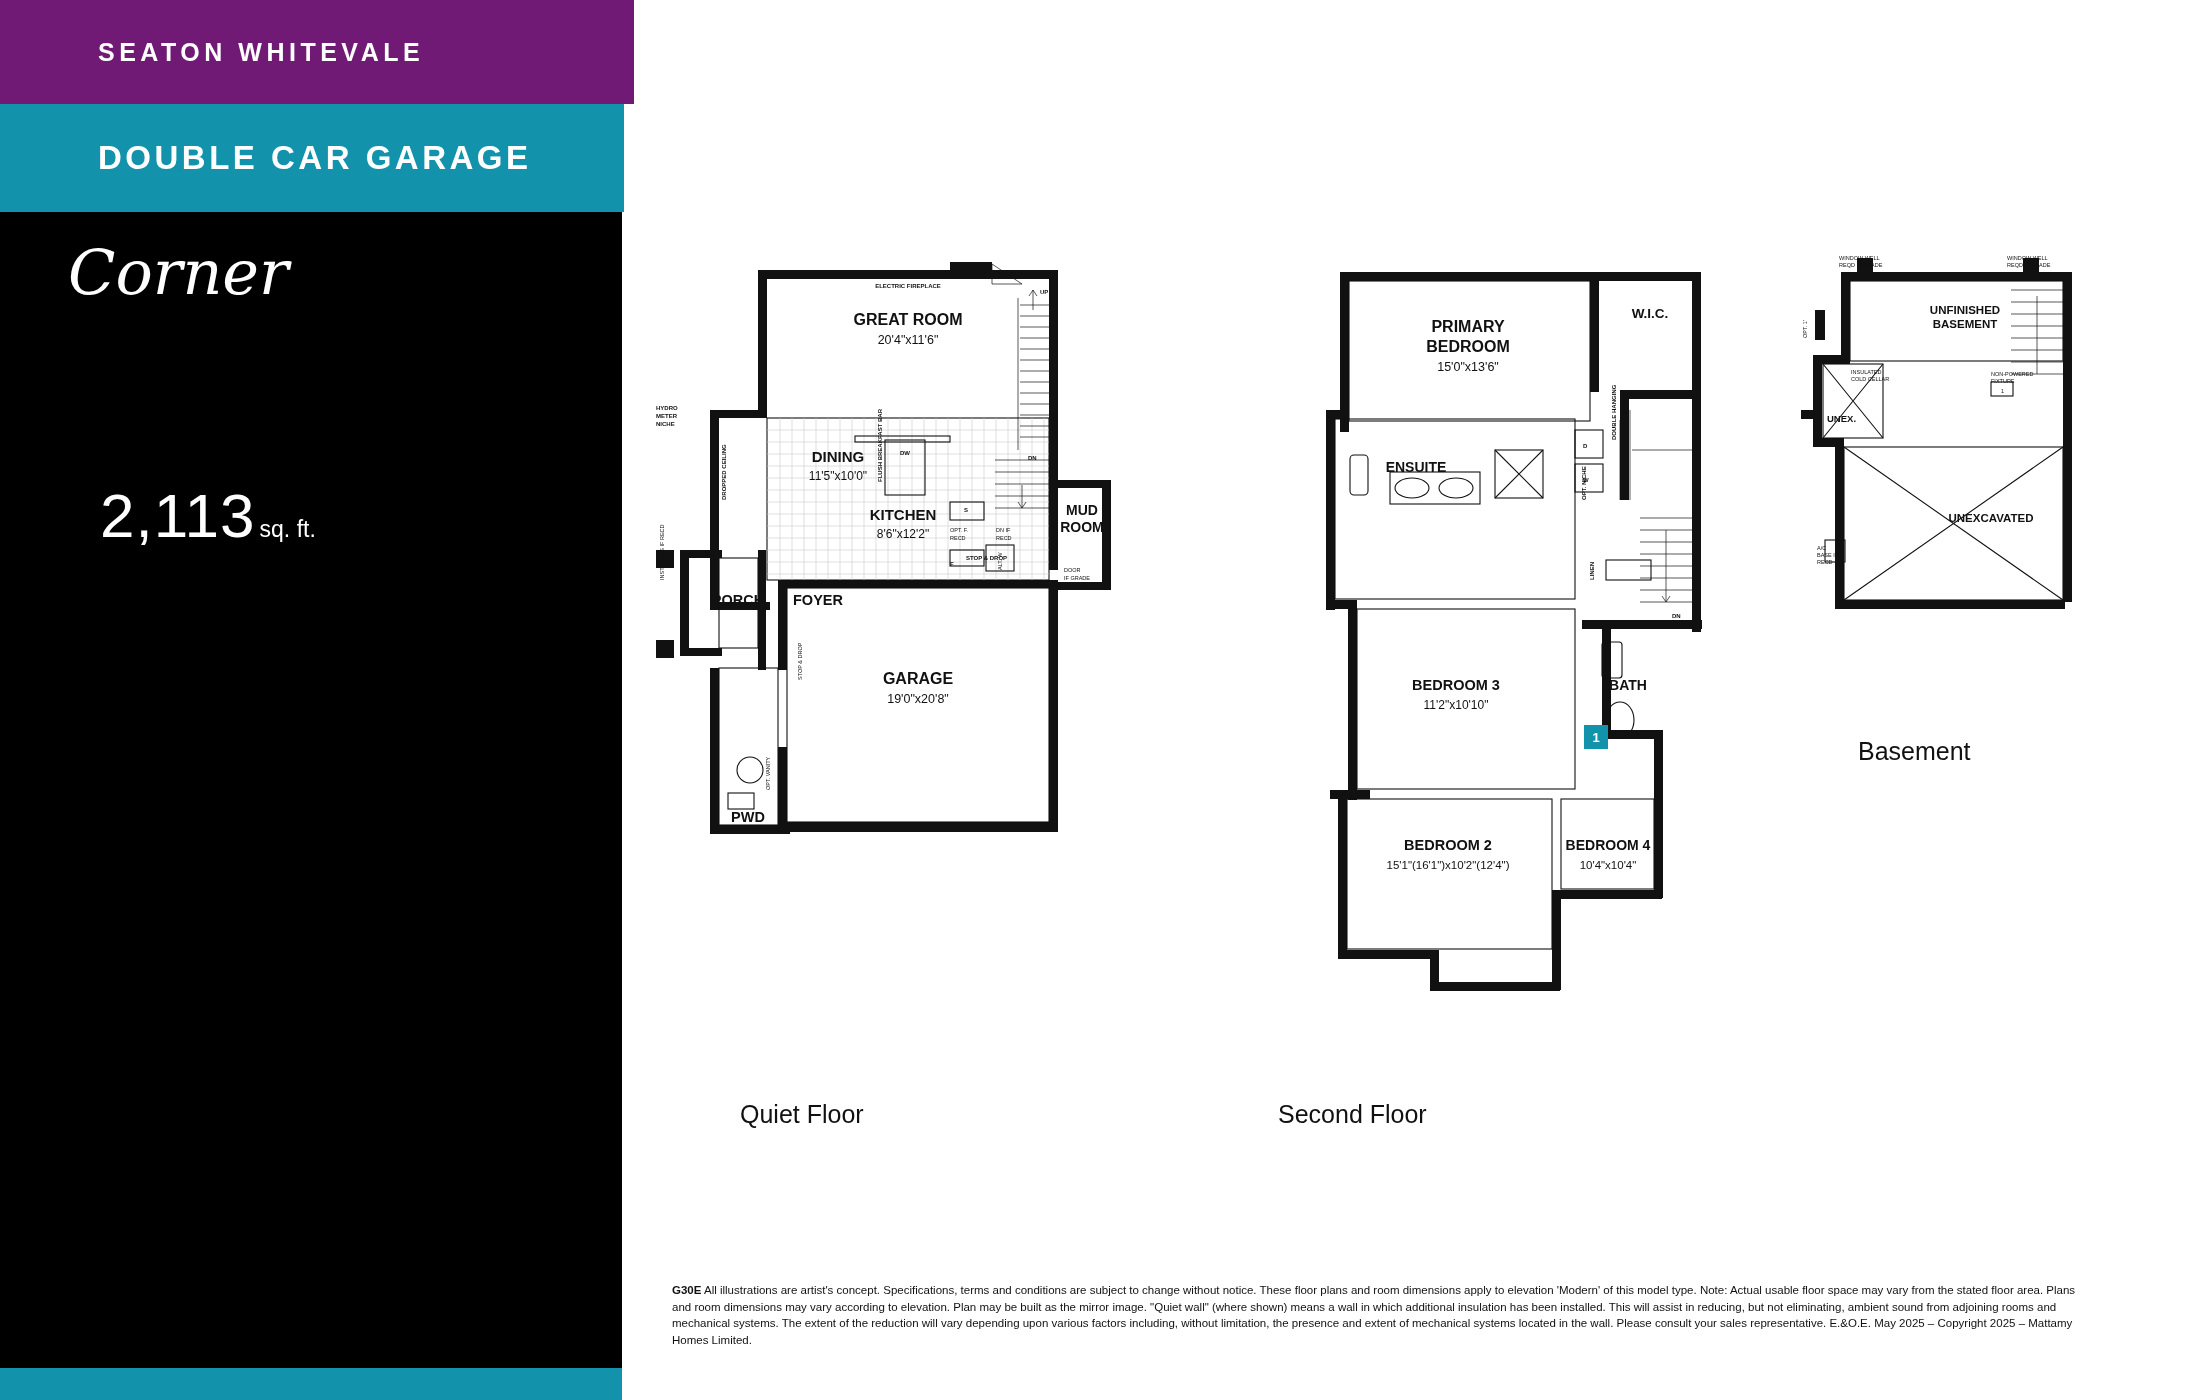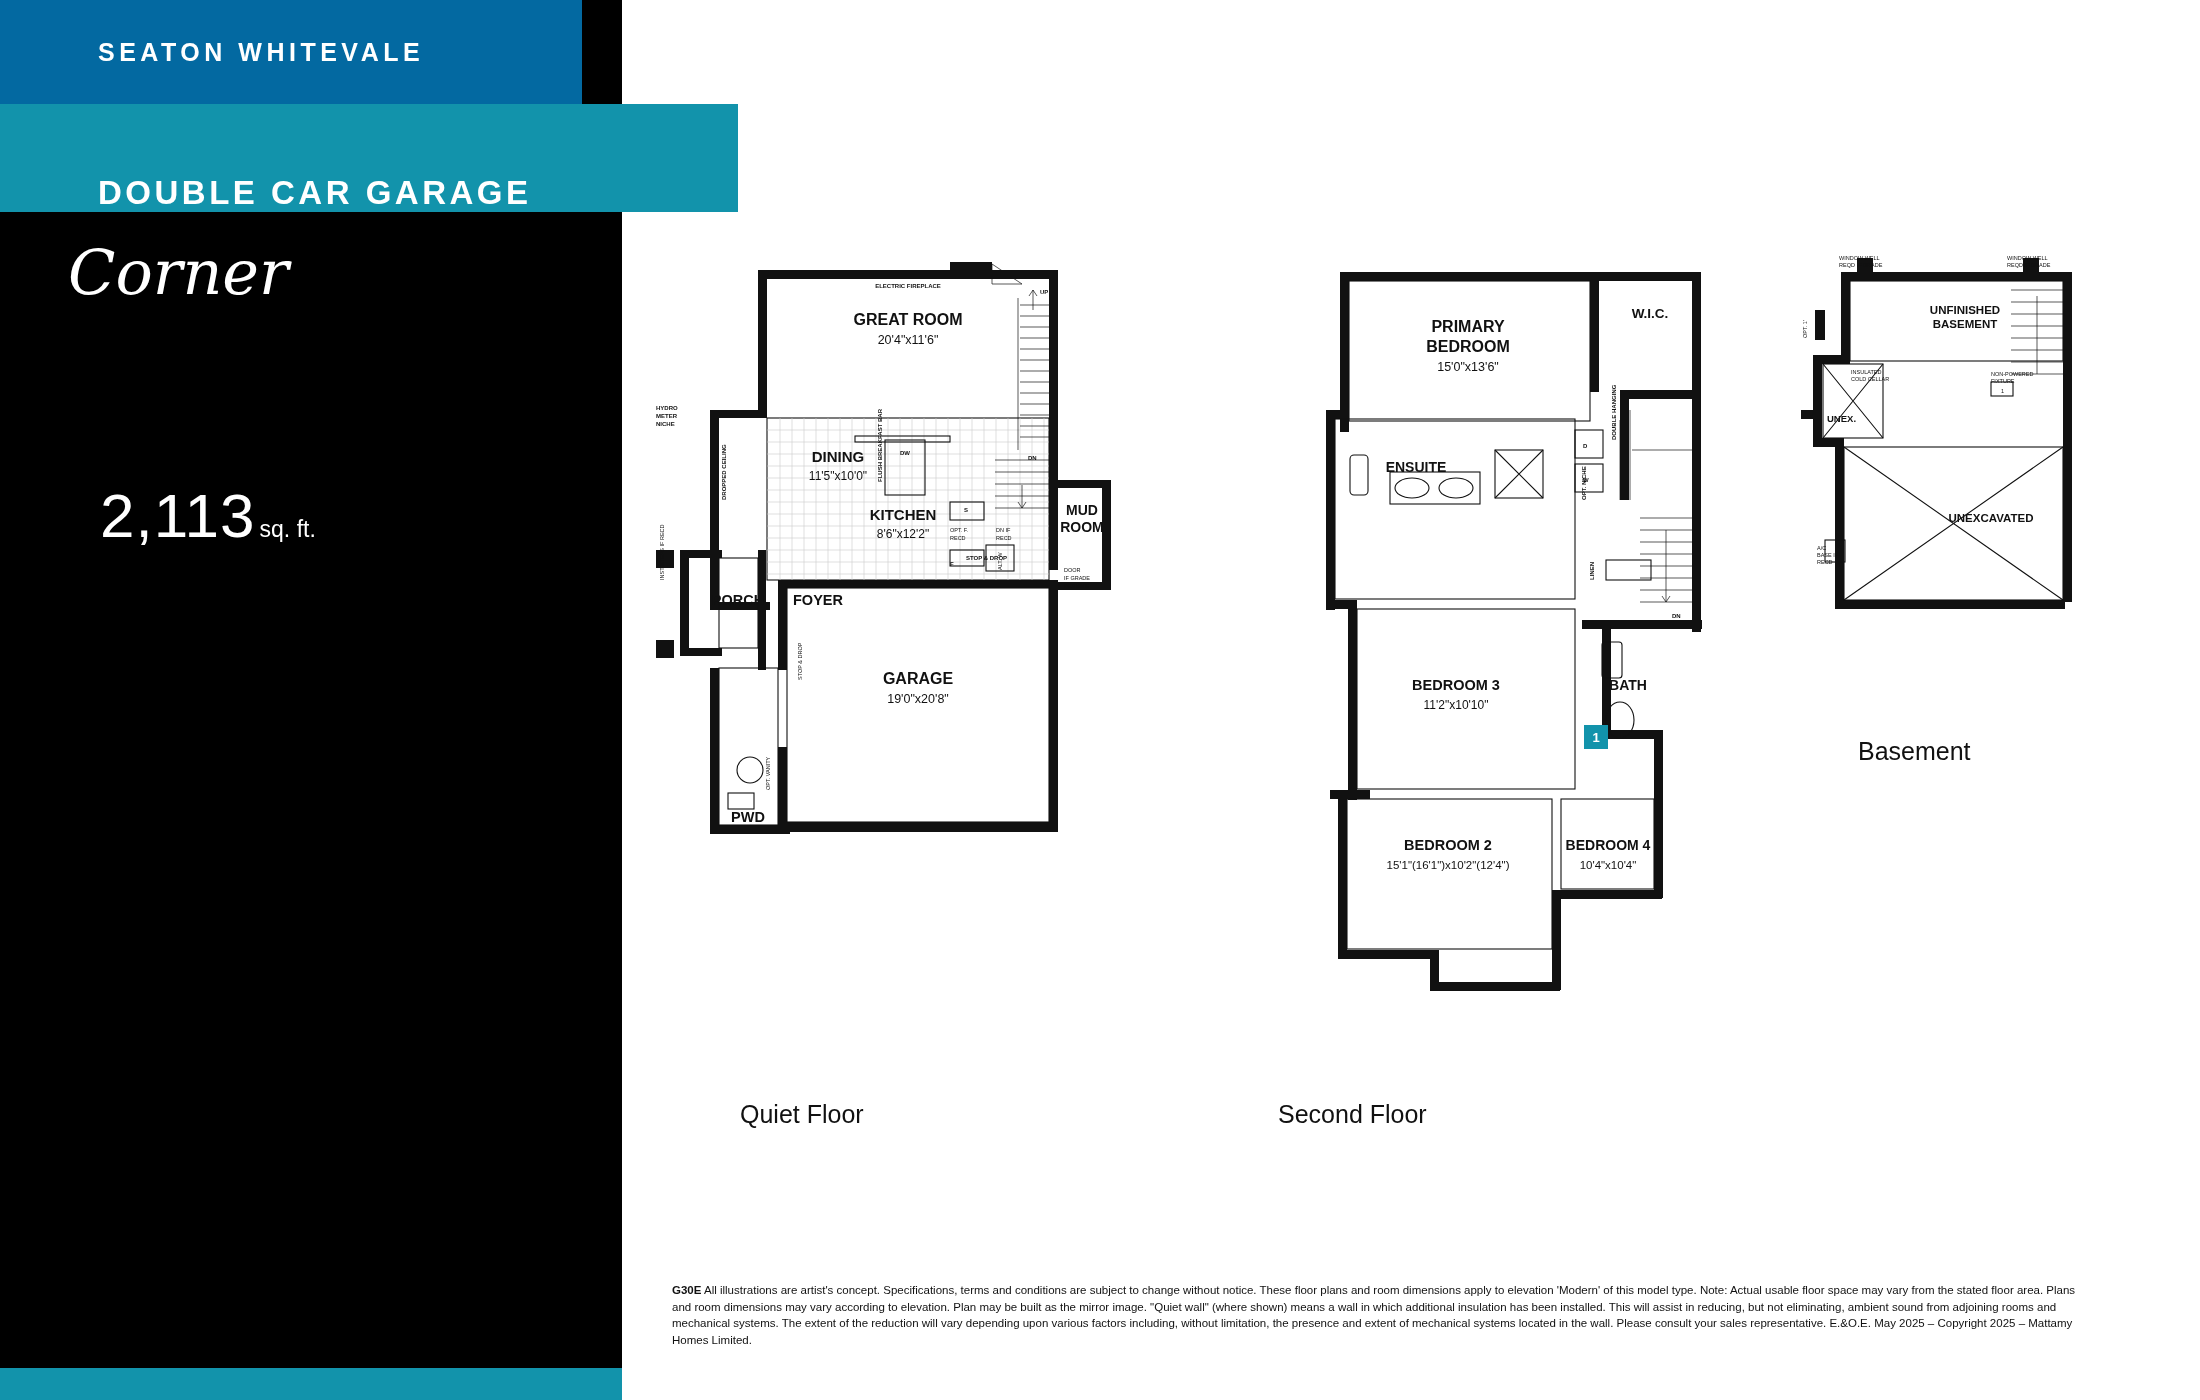--- a/index.html
+++ b/index.html
@@ -8,29 +8,29 @@
     background:#ffffff;
     font-family:"Liberation Sans", sans-serif;
     overflow:hidden;
     position:relative;
   }
   
   #sidebar{
     position:absolute;left:0;top:0;width:622px;height:1400px;background:#000000;
   }
   #brand-bar{
-    position:absolute;left:0;top:0;width:582px;height:104px;background:#0369a1;
+    position:absolute;left:0;top:0;width:634px;height:104px;background:#701a75;
     display:flex;align-items:center;
   }
   #brand-name{
     color:#fff;font-size:25px;letter-spacing:4.5px;font-weight:bold;margin-left:98px;
   }
   #garage-bar{
-    position:absolute;left:0;top:104px;width:738px;height:108px;background:#1293ab;
-    display:flex;align-items:flex-end;
+    position:absolute;left:0;top:104px;width:624px;height:108px;background:#1293ab;
+    display:flex;align-items:center;
   }
   #garage-label{
     color:#ffffff;font-size:33px;letter-spacing:3.5px;font-weight:bold;margin-left:98px;
   }
   #model-script{
     position:absolute;left:60px;top:250px;width:420px;color:#fff;
     font-family:"DejaVu Serif", serif;font-style:italic;line-height:0.95;
   }
   #model-script .l1{font-size:62px;display:block;margin-left:10px;}
   #model-script .l2{font-size:62px;display:block;margin-left:60px;margin-top:-6px;}

